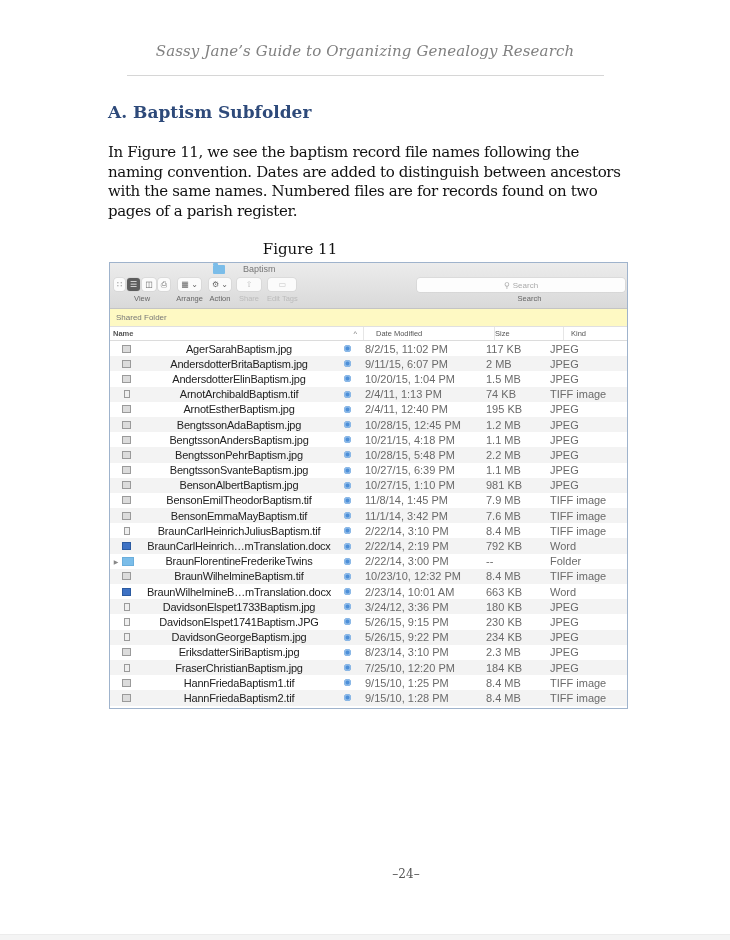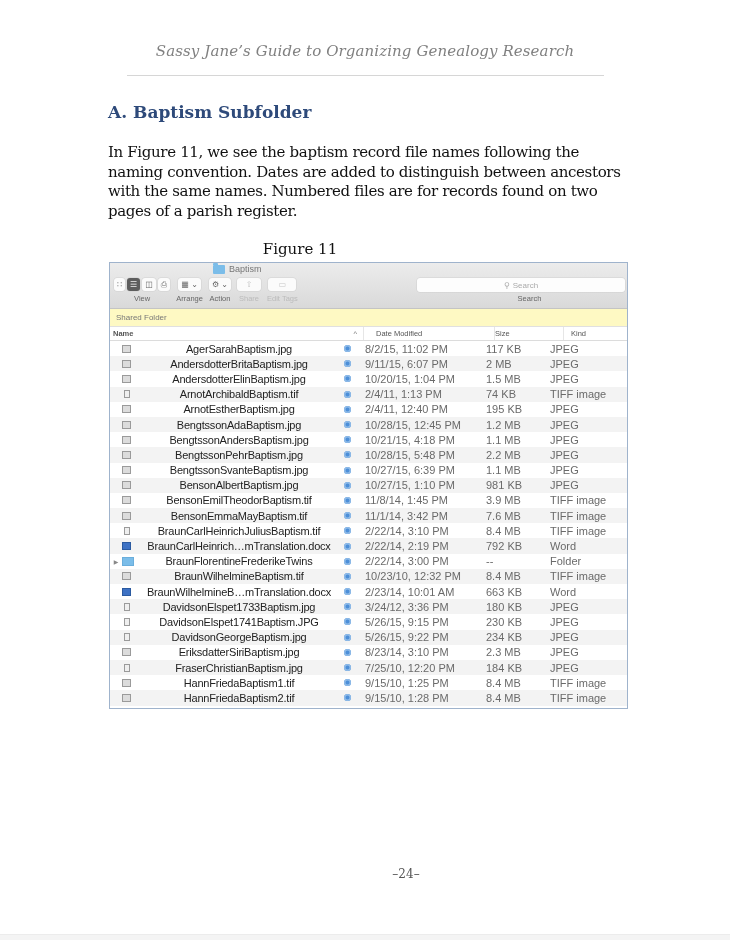--- a/index.html
+++ b/index.html
@@ -6,21 +6,21 @@
     body { width: 730px; height: 940px; background: #ffffff; position: relative; overflow: hidden; font-family: "DejaVu Serif", serif; }
     .page-bottom { position: absolute; left: 0; top: 934px; width: 730px; height: 6px; background: #f4f4f4; border-top: 1px solid #ececec; }
     .running-header { position: absolute; top: 42px; left: 0; width: 730px; text-align: center; font-family: "DejaVu Serif", serif; font-style: italic; font-size: 15px; color: #808080; letter-spacing: 0.1px; }
     .header-rule { position: absolute; top: 75px; left: 127px; width: 477px; height: 1px; background: #d6d6d6; }
     .section-title { position: absolute; top: 102px; left: 108px; font-family: "DejaVu Serif", serif; font-weight: bold; font-size: 17px; color: #2e4a7a; }
     .body-para { position: absolute; top: 143px; left: 108px; width: 520px; font-family: "DejaVu Serif", serif; font-size: 15px; line-height: 19.5px; color: #111; letter-spacing: -0.35px; }
     .figure-caption { position: absolute; top: 240px; left: 0; width: 600px; text-align: center; font-family: "DejaVu Serif", serif; font-size: 15px; color: #111; }
 
     .finder { position: absolute; top: 262px; left: 109px; width: 517px; height: 445px; border: 1px solid #9fb3cc; background: #ffffff; font-family: "Liberation Sans", sans-serif; overflow: hidden; }
     .titlebar { height: 45px; background: linear-gradient(#ececec, #d9d9d9); border-bottom: 1px solid #c4c4c4; position: relative; }
-    .win-title { position: absolute; top: 1px; left: 103px; font-size: 9px; color: #777; display: flex; align-items: center; gap: 4px; }
+    .win-title { position: absolute; top: 1px; left: 103px; font-size: 9px; color: #777; display: flex; align-items: center; gap: 18px; }
     .folder-glyph { width: 12px; height: 9px; background: #7bbde9; border-radius: 1px; display: inline-block; position: relative; }
     .folder-glyph::before { content: ""; position: absolute; left: 0; top: -2px; width: 5px; height: 2px; background: #7bbde9; border-radius: 1px 1px 0 0; }
     .toolbar { position: absolute; top: 15px; left: 4px; display: flex; align-items: flex-start; }
     .tgroup { display: flex; flex-direction: column; align-items: center; margin-right: 6px; }
     .tbtns { display: flex; gap: 2px; }
     .tbtn { height: 13px; background: #fbfbfb; border-radius: 3px; display: flex; align-items: center; justify-content: center; font-size: 8px; color: #666; box-shadow: 0 0 0 0.5px #cfcfcf; padding: 0 3px; }
     .tbtn.active { background: #5d5d5d; color: #eee; }
     .tbtn.disabled { color: #c8c8c8; }
     .tlabel { font-size: 7.5px; color: #666; margin-top: 3px; }
     .tlabel.disabled { color: #bbb; }
@@ -221,21 +221,21 @@
         <span class="r-date">10/27/15, 1:10 PM</span>
         <span class="r-size">981 KB</span>
         <span class="r-kind">JPEG</span>
       </div>
       <div class="row">
         <span class="r-disclosure"></span>
         <span class="r-icon"></span>
         <span class="r-name">BensonEmilTheodorBaptism.tif</span>
         <span class="r-badge"></span>
         <span class="r-date">11/8/14, 1:45 PM</span>
-        <span class="r-size">3.9 MB</span>
+        <span class="r-size">7.9 MB</span>
         <span class="r-kind">TIFF image</span>
       </div>
       <div class="row">
         <span class="r-disclosure"></span>
         <span class="r-icon"></span>
         <span class="r-name">BensonEmmaMayBaptism.tif</span>
         <span class="r-badge"></span>
         <span class="r-date">11/1/14, 3:42 PM</span>
         <span class="r-size">7.6 MB</span>
         <span class="r-kind">TIFF image</span>

